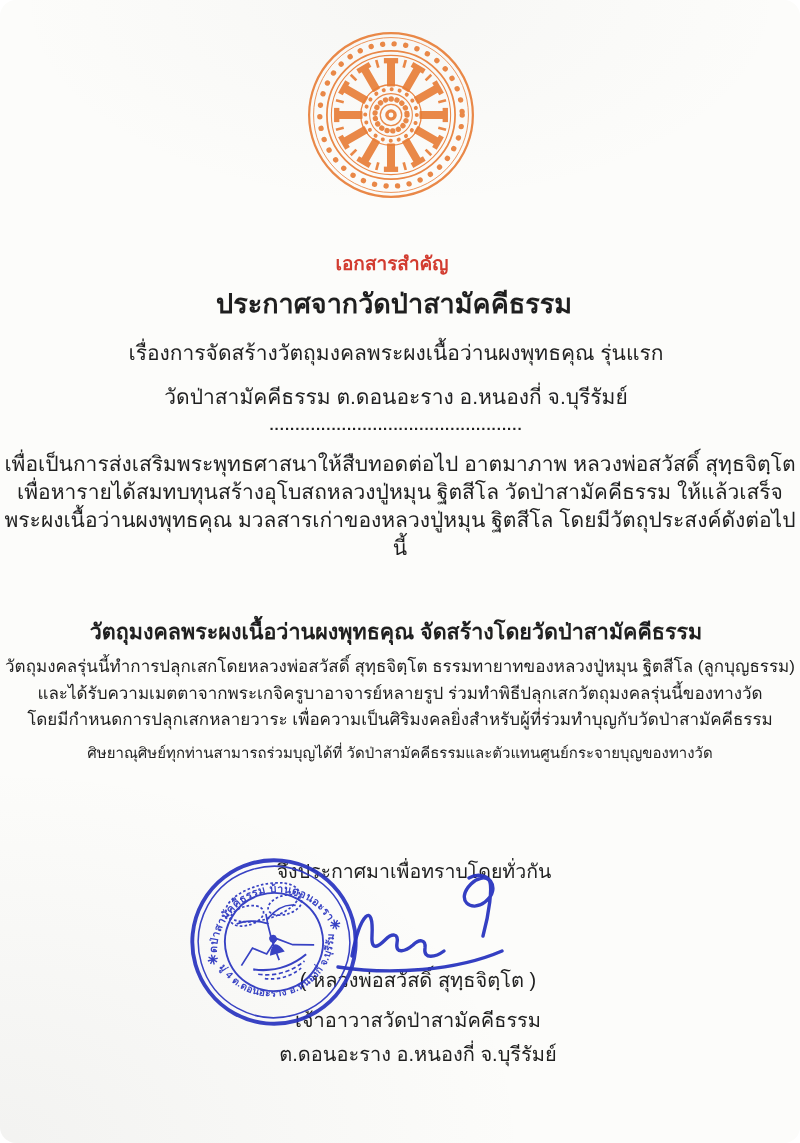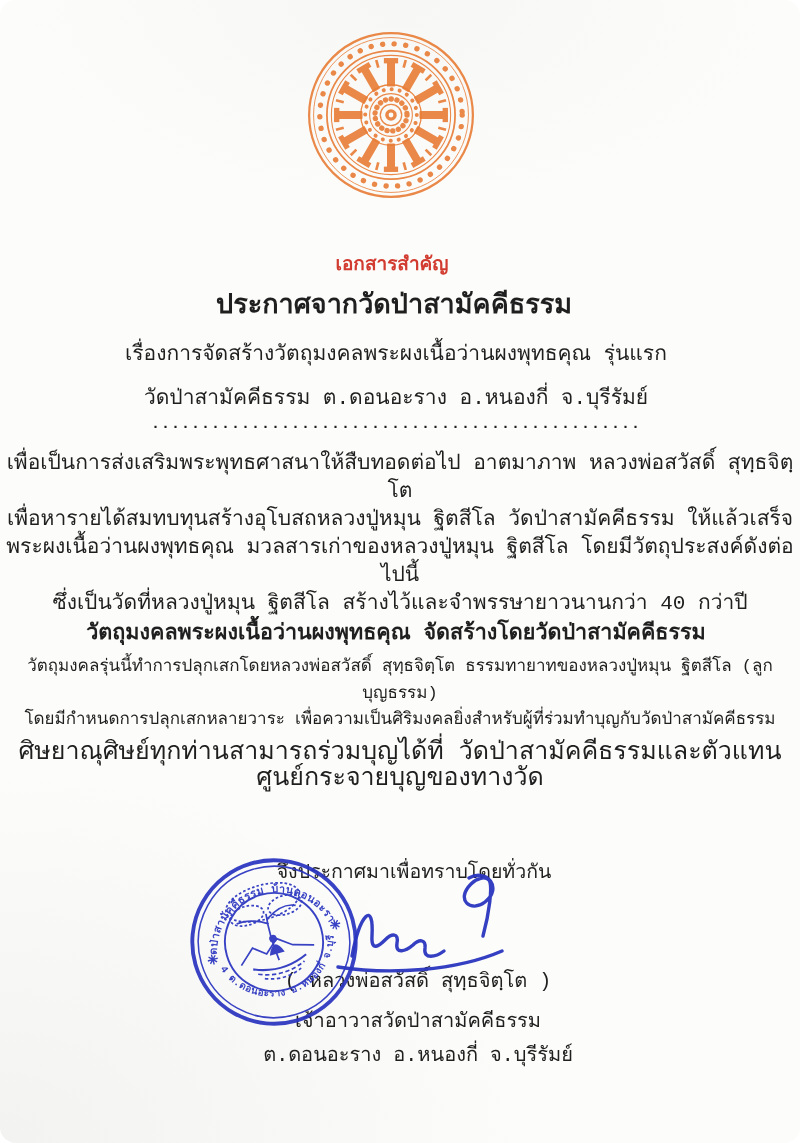--- a/index.html
+++ b/index.html
@@ -1,20 +1,20 @@
 <!DOCTYPE html>
 <html style="--red: #d23b2f; --ink: #1f1f1f; --paper: #fcfcfa;"><head>
 <meta charset="utf-8">
 <style>
   html,body{margin:0;padding:0;}
   .page{
     position:relative;
     width:800px;height:1143px;
     background:var(--paper,#fcfcfa);
-    font-family:Liberation Mono, monospace;
+    font-family:Liberation Sans, sans-serif;
     color:var(--ink,#1f1f1f);
     overflow:hidden;
     border-radius:16px;
   }
   
   .scan-shade{
     position:absolute;inset:0;pointer-events:none;
     background:
       radial-gradient(120% 60% at 0% 100%, rgba(120,120,120,0.07), transparent 55%),
       radial-gradient(80% 30% at 50% 0%, rgba(150,150,150,0.05), transparent 60%);
@@ -23,21 +23,21 @@
   .emblem-wrap{position:absolute;left:302px;top:26px;width:178px;height:178px;}
   .doc-tag{top:248px;font-size:19px;font-weight:bold;color:var(--red,#d23b2f);transform:translateX(-8px);}
   .doc-title{top:282px;font-size:27px;font-weight:bold;transform:translateX(-6px);}
   .doc-subject{top:336px;font-size:21px;font-weight:500;transform:translateX(-4px);}
   .doc-temple{top:380px;font-size:21px;font-weight:500;transform:translateX(-4px);}
   .dots-divider{top:416px;font-size:15px;font-weight:bold;letter-spacing:1px;transform:translateX(-4px);}
   .para{font-size:21px;line-height:28px;}
   .para1{top:450px;}
   .subheading{top:614px;font-size:21.5px;font-weight:bold;transform:translateX(-4px);}
   .para2{top:654px;font-size:17px;line-height:26.5px;}
-  .para3{top:740px;font-size:25px;line-height:26px;}
+  .para3{top:740px;font-size:15px;line-height:26px;}
   .closing{top:856px;font-size:19.5px;transform:translateX(14px);z-index:2;}
   .stamp-wrap{position:absolute;left:188px;top:856px;width:172px;height:172px;z-index:6;opacity:.93;}
   .signature-wrap{position:absolute;left:330px;top:866px;width:175px;height:108px;z-index:5;}
   .sig-name{top:964px;font-size:20px;transform:translateX(18px);z-index:2;}
   .sig-title{top:1004px;font-size:20px;transform:translateX(18px);}
   .sig-loc{top:1038px;font-size:20px;transform:translateX(18px);}
   svg{display:block;width:100%;height:100%;}
   .stamp-arc-text{font-size:12.5px;font-weight:bold;letter-spacing:.5px;}
   .stamp-arc-text-bottom{font-size:11.5px;font-weight:bold;letter-spacing:.5px;}
 </style>
@@ -157,27 +157,27 @@
   <div class="abs doc-tag">เอกสารสำคัญ</div>
   <div class="abs doc-title">ประกาศจากวัดป่าสามัคคีธรรม</div>
   <div class="abs doc-subject">เรื่องการจัดสร้างวัตถุมงคลพระผงเนื้อว่านผงพุทธคุณ รุ่นแรก</div>
   <div class="abs doc-temple">วัดป่าสามัคคีธรรม ต.ดอนอะราง อ.หนองกี่ จ.บุรีรัมย์</div>
   <div class="abs dots-divider">.................................................</div>
 
   <div class="abs para para1">
     <div>เพื่อเป็นการส่งเสริมพระพุทธศาสนาให้สืบทอดต่อไป อาตมาภาพ หลวงพ่อสวัสดิ์ สุทฺธจิตฺโต</div>
     <div>เพื่อหารายได้สมทบทุนสร้างอุโบสถหลวงปู่หมุน ฐิตสีโล วัดป่าสามัคคีธรรม ให้แล้วเสร็จ</div>
     <div>พระผงเนื้อว่านผงพุทธคุณ มวลสารเก่าของหลวงปู่หมุน ฐิตสีโล โดยมีวัตถุประสงค์ดังต่อไปนี้</div>
-    <div>ซึ่งเป็นวัดที่หลวงปู่หมุน ฐิตสีโล สร้างไว้และจำพรรษายาวนานกว่า 40 กว่าปี</div>
   </div>
 
   <div class="abs subheading">วัตถุมงคลพระผงเนื้อว่านผงพุทธคุณ จัดสร้างโดยวัดป่าสามัคคีธรรม</div>
 
   <div class="abs para para2">
     <div>วัตถุมงคลรุ่นนี้ทำการปลุกเสกโดยหลวงพ่อสวัสดิ์ สุทฺธจิตฺโต ธรรมทายาทของหลวงปู่หมุน ฐิตสีโล (ลูกบุญธรรม)</div>
+    <div>และได้รับความเมตตาจากพระเกจิครูบาอาจารย์หลายรูป ร่วมทำพิธีปลุกเสกวัตถุมงคลรุ่นนี้ของทางวัด</div>
     <div>โดยมีกำหนดการปลุกเสกหลายวาระ เพื่อความเป็นศิริมงคลยิ่งสำหรับผู้ที่ร่วมทำบุญกับวัดป่าสามัคคีธรรม</div>
   </div>
 
   <div class="abs para para3">
     <div>ศิษยาณุศิษย์ทุกท่านสามารถร่วมบุญได้ที่ วัดป่าสามัคคีธรรมและตัวแทนศูนย์กระจายบุญของทางวัด</div>
   </div>
 
   <div class="abs closing">จึงประกาศมาเพื่อทราบโดยทั่วกัน</div>
 
   <div class="stamp-wrap">

